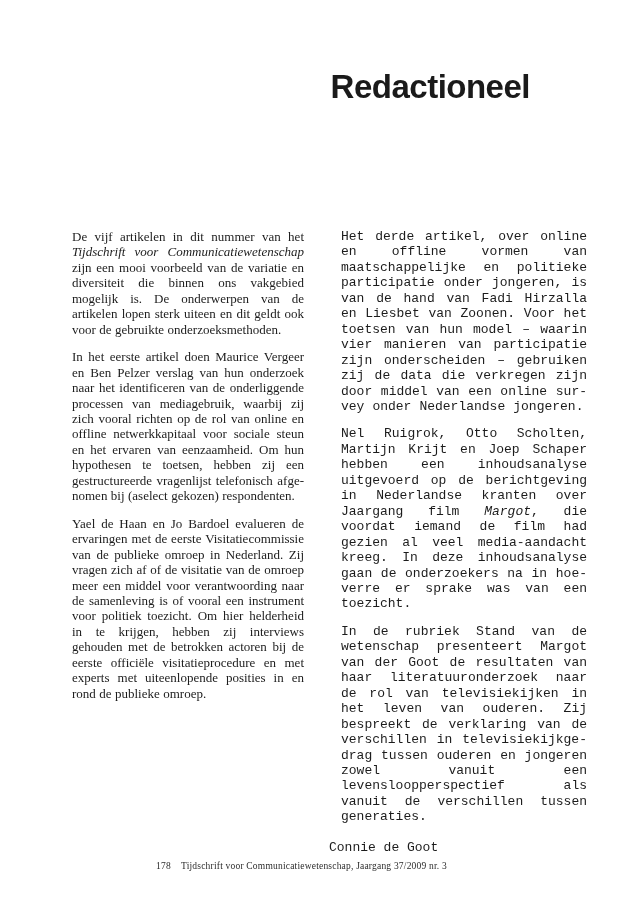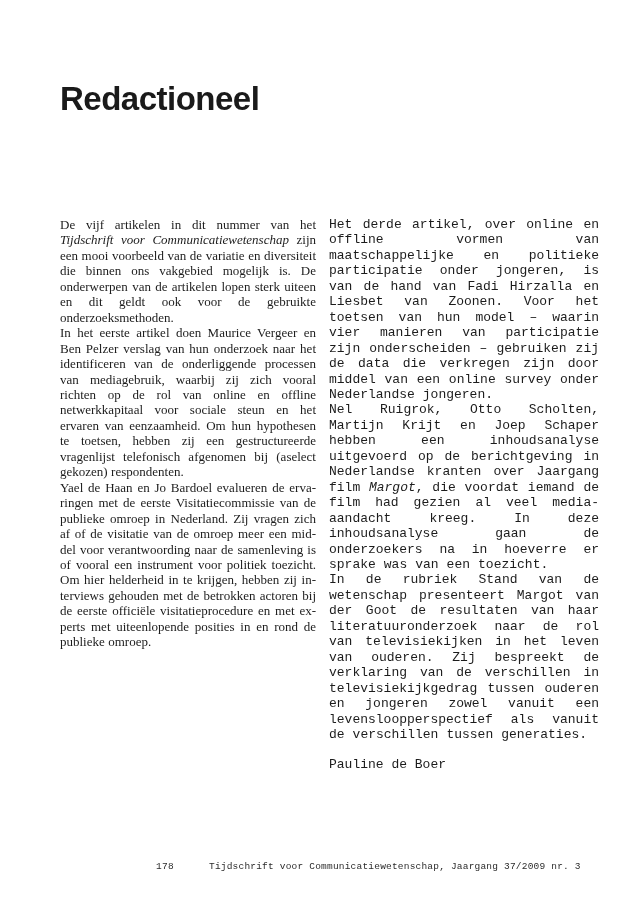--- a/index.html
+++ b/index.html
@@ -14,40 +14,40 @@
     overflow: hidden;
     font-family: "Liberation Serif", serif;
   }
   .page {
     position: absolute;
     inset: 0;
     background: #ffffff;
   }
   .page-title {
     position: absolute;
-    top: 80px;
+    top: 68px;
     left: 60px;
     width: 470px;
-    text-align: left;
+    text-align: right;
     font-family: "Liberation Sans", sans-serif;
     font-weight: bold;
     font-size: 33px;
     letter-spacing: -0.5px;
     color: #1a1a1a;
     margin: 0;
   }
   .column {
     position: absolute;
     top: 217px;
     color: #1c1c1c;
   }
   .column-left  { left: 60px;  width: 256px; }
   .column-right { left: 329px; width: 270px; font-family: Liberation Mono, monospace; }
   .body-para {
-    margin: 0;
+    margin: 12px;
     font-size: 13px;
     line-height: 15.45px;
     text-align: justify;
     -webkit-hyphens: manual;
     hyphens: manual;
     word-spacing: 0.2px;
   }
   .body-para i {
     font-style: italic;
   }
@@ -56,33 +56,33 @@
     font-size: 13px;
     line-height: 15.45px;
     color: #1c1c1c;
   }
   .footer {
     position: absolute;
     top: 861px;
     left: 0;
     width: 642px;
     height: 14px;
-    font-family: Liberation Mono, monospace;
+    font-family: Liberation Serif, serif;
     font-size: 9.5px;
     color: #2b2b2b;
   }
   .footer .page-number {
     position: absolute;
     left: 156px;
     top: 0;
     letter-spacing: 0.3px;
   }
   .footer .journal-reference {
     position: absolute;
-    left: 209px;
+    left: 181px;
     top: 0;
     letter-spacing: 0.2px;
   }
 </style>
 </head>
 <body>
 
 <div class="page">
 
   <h1 class="page-title">Redactioneel</h1>
@@ -92,21 +92,21 @@
       <p class="body-para"><span>In het eerste artikel doen Maurice Vergeer en Ben Pelzer verslag van hun onderzoek naar het identificeren van de onderliggende processen van mediagebruik, waarbij zij zich vooral richten op de rol van online en offline netwerkkapitaal voor sociale steun en het ervaren van eenzaam­heid. Om hun hypothesen te toetsen, hebben zij een gestructureerde vragenlijst telefonisch afge­nomen bij (aselect gekozen) respondenten.</span></p>
       <p class="body-para"><span>Yael de Haan en Jo Bardoel evalueren de erva­ringen met de eerste Visitatiecommissie van de publieke omroep in Nederland. Zij vragen zich af of de visitatie van de omroep meer een mid­del voor verantwoording naar de samenleving is of vooral een instrument voor politiek toezicht. Om hier helderheid in te krijgen, hebben zij in­terviews gehouden met de betrokken actoren bij de eerste officiële visitatieprocedure en met ex­perts met uiteenlopende posities in en rond de publieke omroep.</span></p>
     </div>
 
   <div class="column column-right">
     <div>
         <p class="body-para"><span>Het derde artikel, over online en offline vormen van maatschappelijke en politieke participatie onder jongeren, is van de hand van Fadi Hirzalla en Liesbet van Zoonen. Voor het toetsen van hun model – waarin vier manieren van participatie zijn onderscheiden – gebruiken zij de data die verkregen zijn door middel van een online sur­vey onder Nederlandse jongeren.</span></p>
         <p class="body-para"><span>Nel Ruigrok, Otto Scholten, Martijn Krijt en Joep Schaper hebben een inhoudsanalyse uitgevoerd op de berichtgeving in Nederlandse kranten over Jaargang film </span><i>Margot</i><span>, die voordat iemand de film had gezien al veel media-aandacht kreeg. In deze inhoudsanalyse gaan de onderzoekers na in hoe­verre er sprake was van een toezicht.</span></p>
         <p class="body-para"><span>In de rubriek Stand van de wetenschap presen­teert Margot van der Goot de resultaten van haar literatuuronderzoek naar de rol van televisiekij­ken in het leven van ouderen. Zij bespreekt de verklaring van de verschillen in televisiekijkge­drag tussen ouderen en jongeren zowel vanuit een levensloopperspectief als vanuit de verschil­len tussen generaties.</span></p>
       </div>
-    <p class="signature">Pauline de Boer</p>
+    <p class="signature">Connie de Goot</p>
   </div>
 
   <div class="footer">
     <span class="page-number">178</span>
     <span class="journal-reference">Tijdschrift voor Communicatiewetenschap, Jaargang 37/2009 nr. 3</span>
   </div>
 
 </div>
 
 </body></html>

